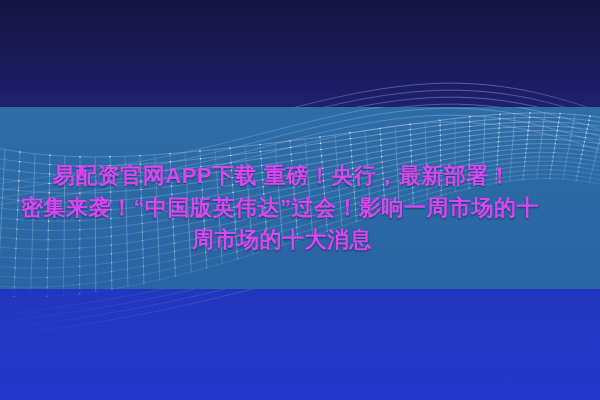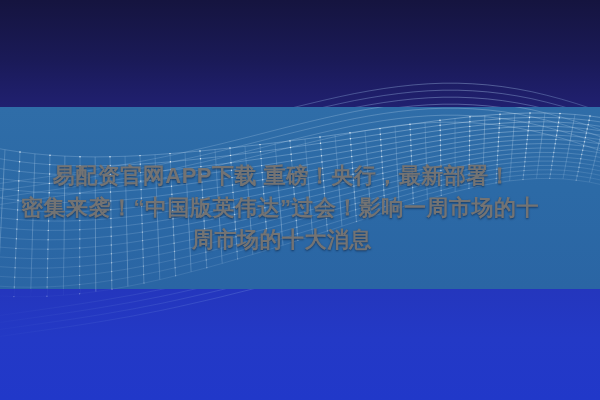--- a/index.html
+++ b/index.html
@@ -60,21 +60,21 @@
   #headline {
     position: absolute;
     left: 0;
     top: 160px;
     width: 556px;
     text-align: center;
     font-family: "Liberation Sans", "DejaVu Sans", sans-serif;
     font-weight: bold;
     font-size: 22px;
     line-height: 32px;
-    color: #737373;
+    color: #d946ef;
     letter-spacing: 0.5px;
     white-space: nowrap;
     text-shadow: 0 1px 2px rgba(6, 20, 48, 0.55);
     pointer-events: none;
   }
   .hl-line {
     display: block;
     white-space: nowrap;
   }
   #hl-line-1 { margin-left: 8px; }

